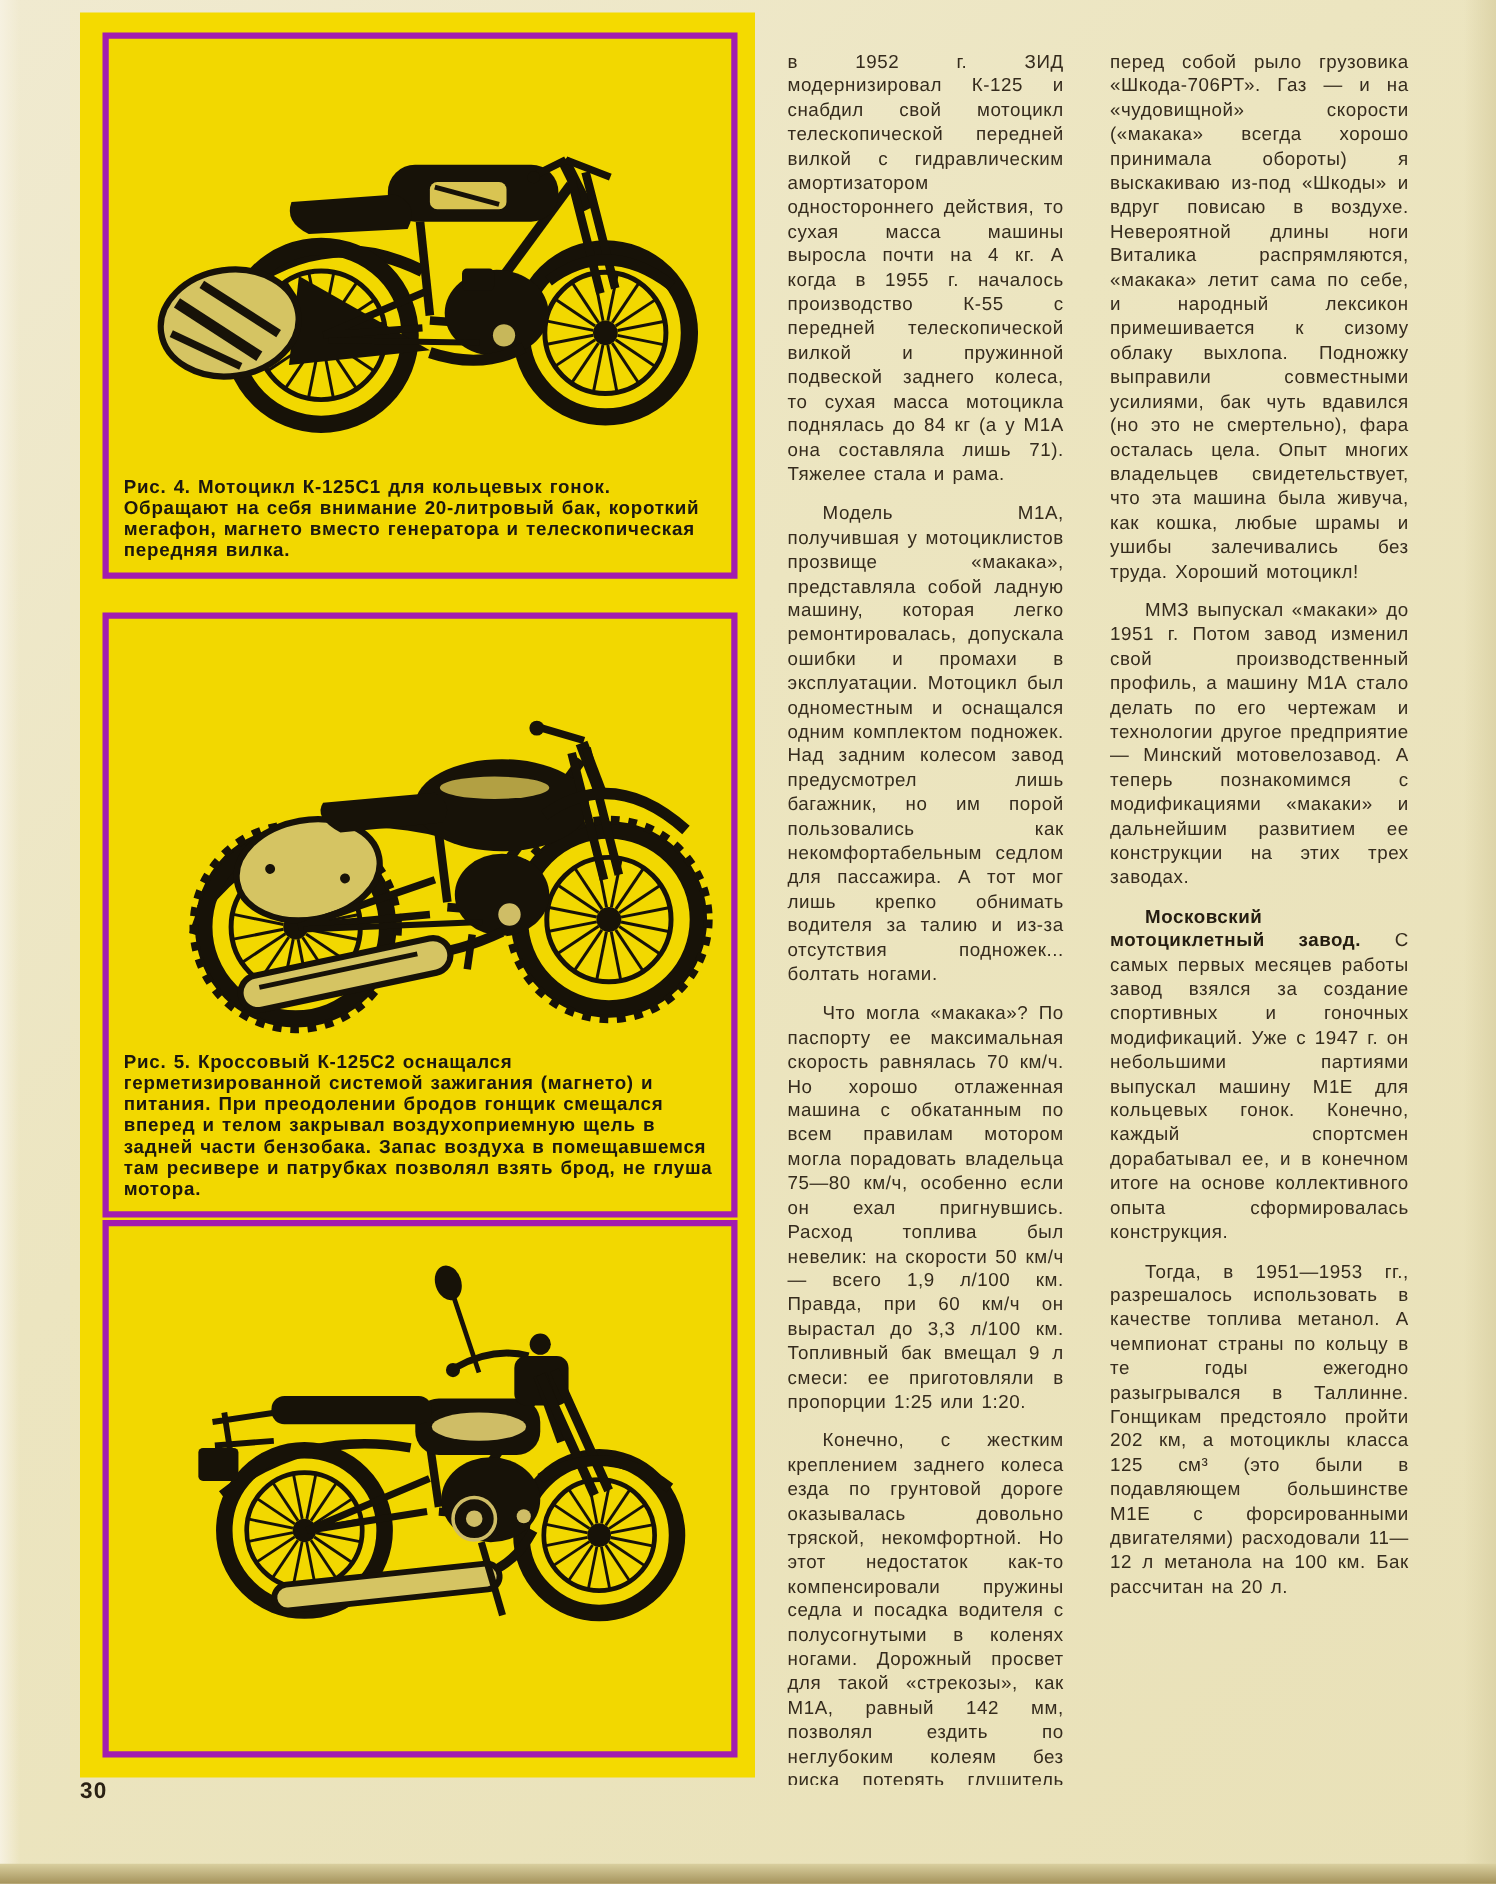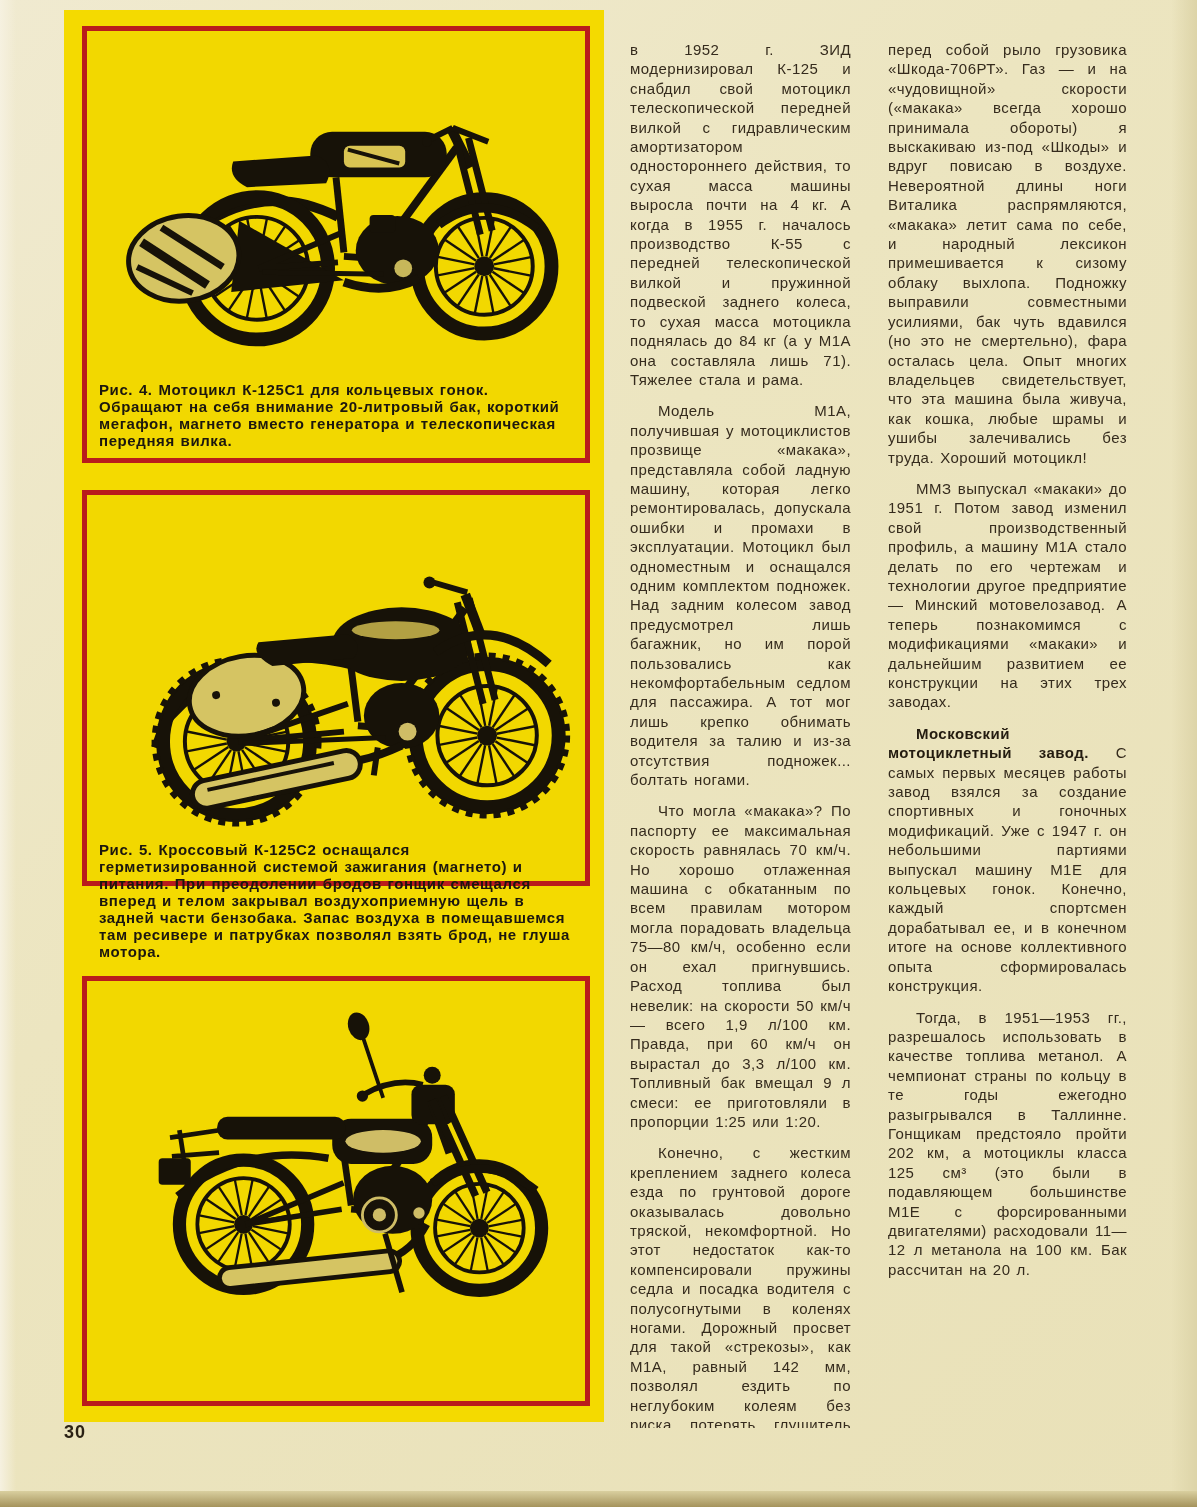--- a/index.html
+++ b/index.html
@@ -14,21 +14,21 @@
     background:linear-gradient(90deg,#f6f1e0,rgba(246,241,224,0));}
   .edge-bottom{position:absolute;left:0;bottom:0;width:100%;height:16px;
     background:linear-gradient(180deg,#d9cf9f,#a5935c);}
   .edge-right{position:absolute;right:0;top:0;width:26px;height:100%;
     background:linear-gradient(270deg,#ddd4a8,rgba(221,212,168,0));}
 
   
   .yellow-panel{position:absolute;left:64px;top:10px;width:540px;height:1412px;
     background:#f4da00;}
   .fig-box{position:absolute;left:18px;width:508px;
-    border:5px solid #b91c1c;background:#f2d800;box-sizing:border-box;}
+    border:5px solid #a21caf;background:#f2d800;box-sizing:border-box;}
   .fig-box .art{display:block;width:100%;}
   .fig-caption{
     padding:2px 12px 10px 12px;
     font-weight:bold;color:#1c170e;
     font-size:15px;line-height:17px;letter-spacing:.6px;word-spacing:1px;
     text-align:left;
   }
 
   
   .col{position:absolute;top:28px;height:1400px;overflow:hidden;
@@ -145,21 +145,21 @@
         <circle cx="318" cy="240" r="9" fill="#c7b75a"></circle>
         <rect class="fill-ink" x="284" y="186" width="26" height="18" rx="4"></rect>
 
         <path class="ink" stroke-width="9" d="M 334 250 Q 300 268 258 254"></path>
 
         <path class="ink" stroke-width="5" d="M 176 244 L 298 246"></path>
       </svg>
       <div class="fig-caption">Рис. 4. Мотоцикл К-125С1 для кольцевых гонок. Обращают на себя внимание 20-литровый бак, короткий мегафон, магнето вместо генератора и телескопическая передняя вилка.</div>
     </div>
 
-    <div class="fig-box" style="top:480px;height:396px;">
+    <div class="fig-box" style="top:480px;height:484px;">
       <svg class="art" viewBox="0 0 500 346" style="height:344px">
 
         <path class="ink" stroke-width="9" d="M 74 234 Q 150 140 270 172"></path>
         <path class="ink" stroke-width="8" d="M 76 232 L 68 254"></path>
 
         <g transform="translate(150,248)">
           <circle class="tire" r="74" stroke-width="12"></circle>
           <circle class="ink" r="82" stroke-width="7" stroke-dasharray="7 7"></circle>
           <circle class="rim" r="52"></circle>
           <g class="spokes">

